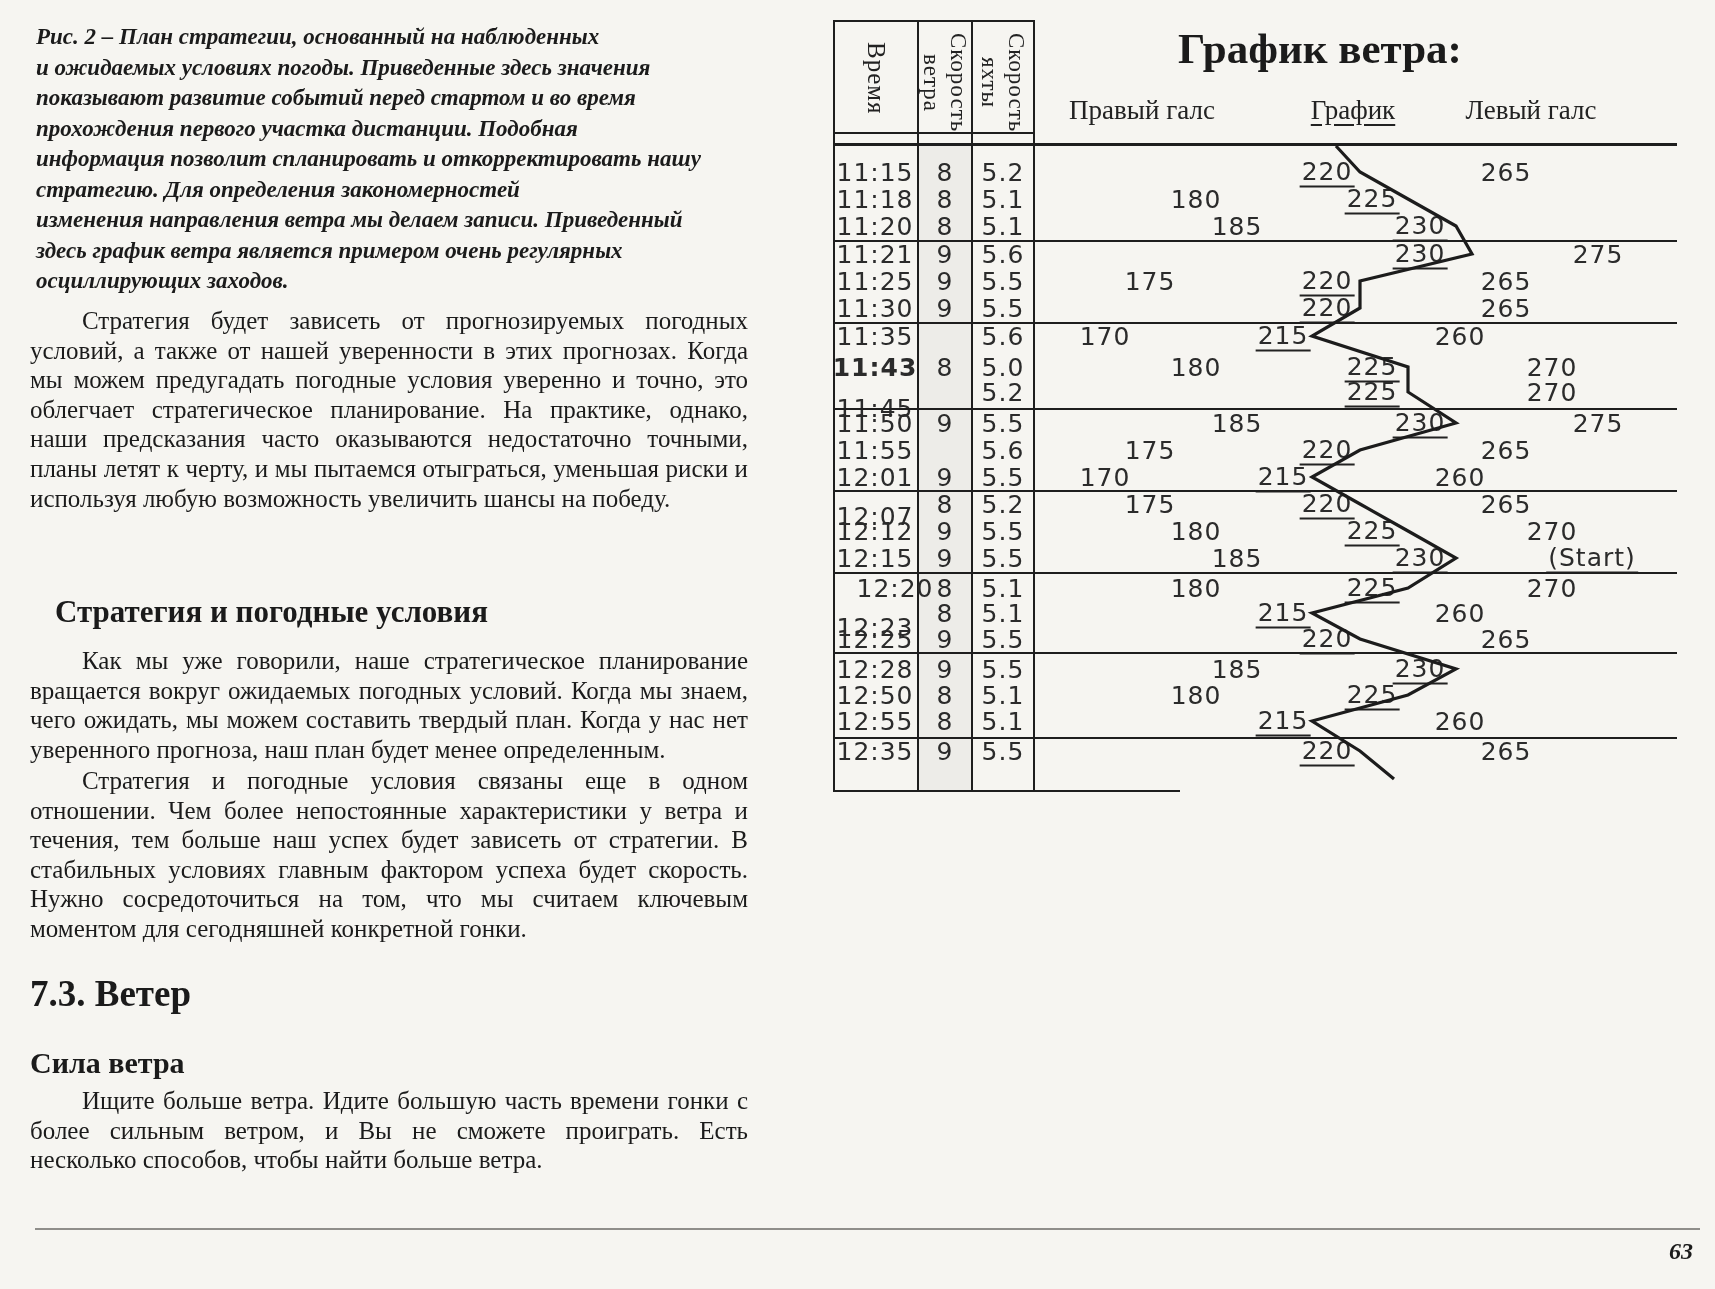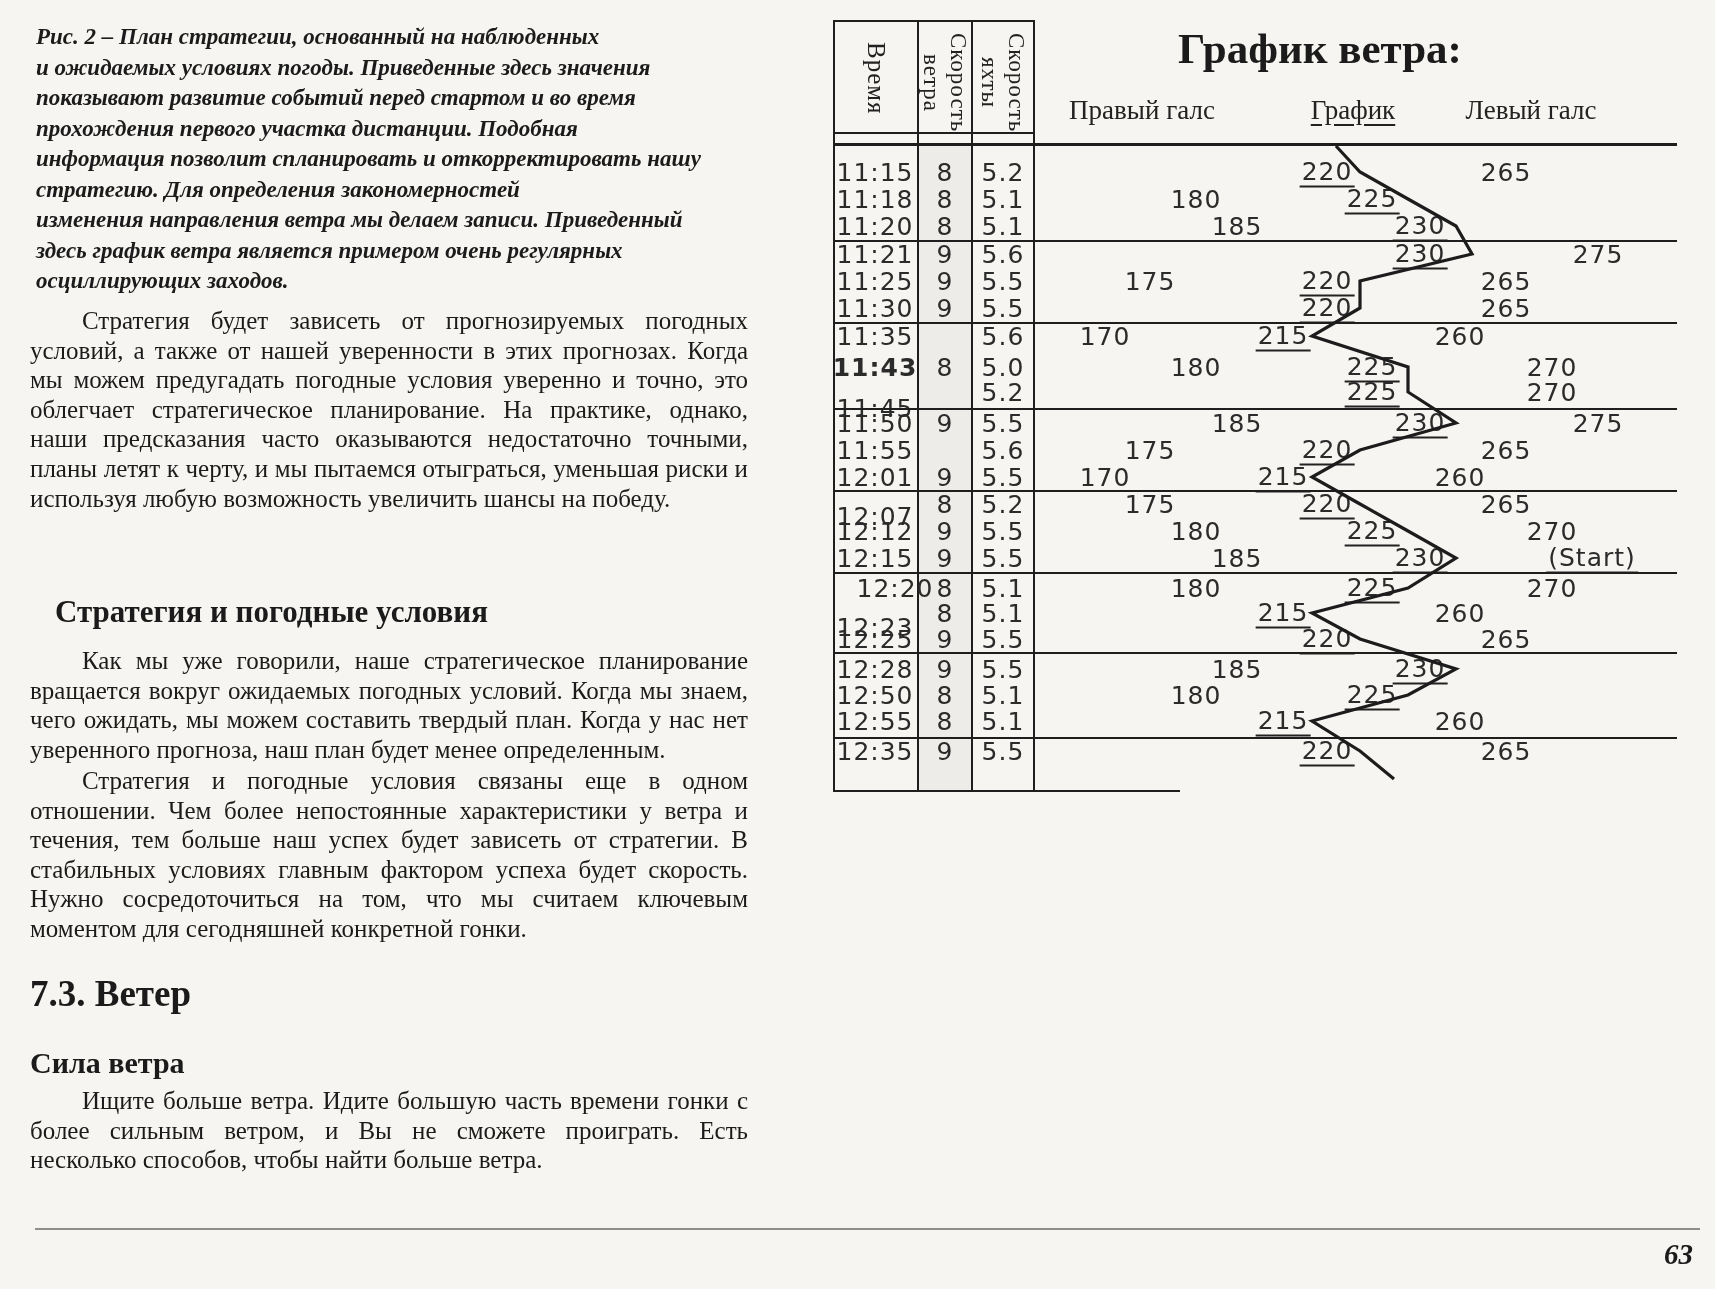--- a/index.html
+++ b/index.html
@@ -30,21 +30,21 @@
     font-size:30px;font-weight:bold;
   }
   
   .footer-rule{position:absolute;left:35px;top:1228px;width:1665px;height:2px;background:#8f8e8a;}
   .footer-text{
     position:absolute;left:0;top:1240px;width:1715px;text-align:center;
     font-size:29px;font-style:italic;font-weight:bold;
   }
   .page-num{
     position:absolute;right:22px;top:1238px;
-    font-size:29px;font-style:italic;font-weight:bold;
+    font-size:24px;font-style:italic;font-weight:bold;
   }
   
   .tbl-line{position:absolute;background:#1e1e1e;}
   .ws-shade{position:absolute;left:917px;top:145px;width:56px;height:647px;background:rgba(0,0,0,0.035);}
   .vlabel{
     position:absolute;writing-mode:vertical-rl;
     font-size:25px;line-height:27px;letter-spacing:1px;color:#222;
     display:flex;align-items:center;justify-content:center;text-align:center;
   }
   .chart-title{

